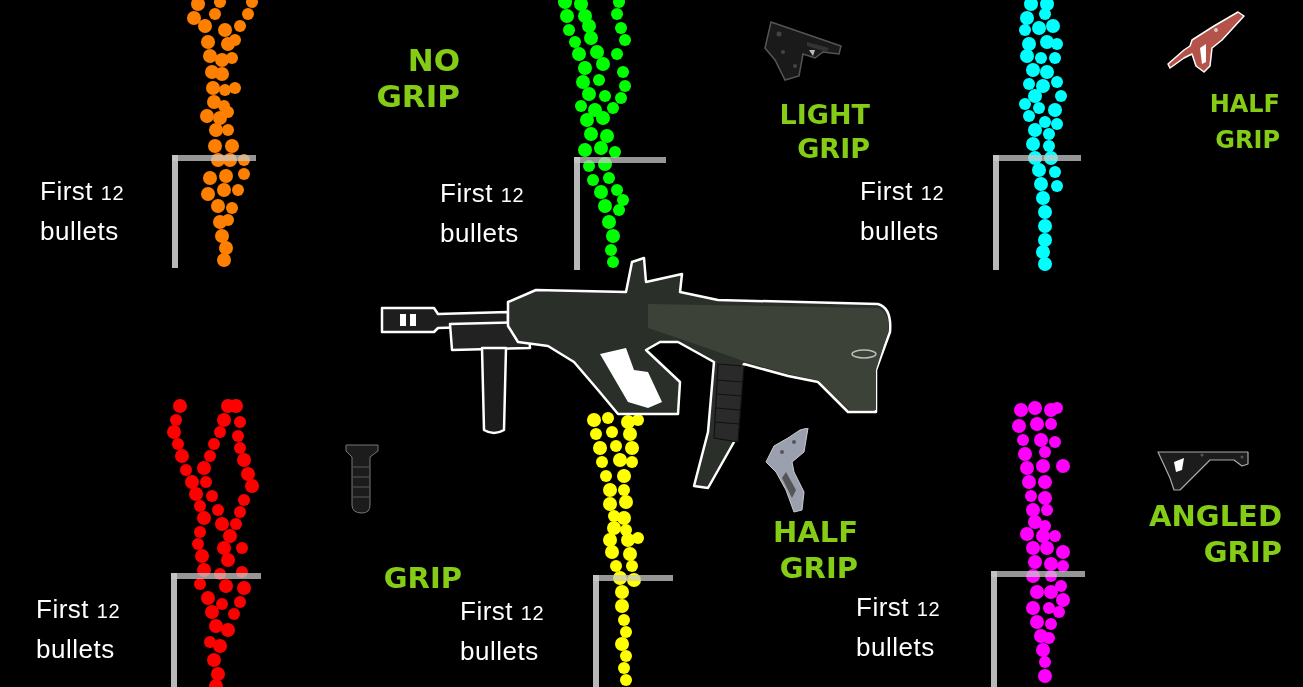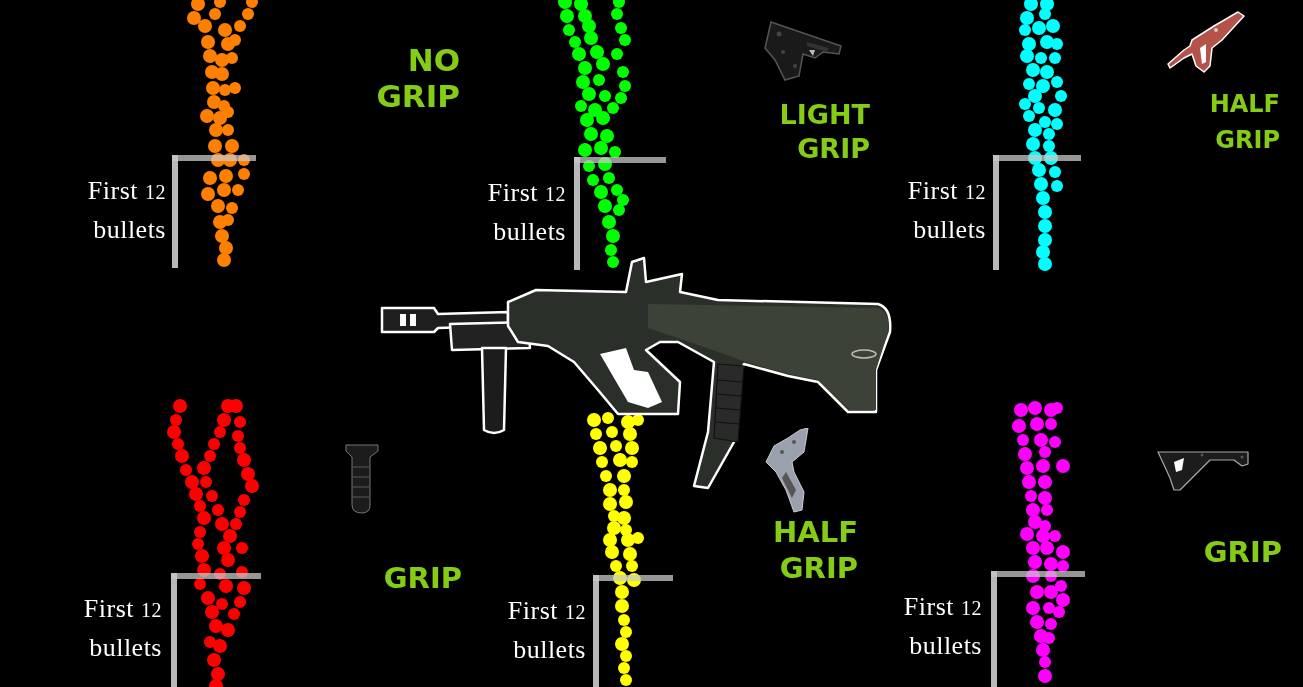--- a/index.html
+++ b/index.html
@@ -1,21 +1,21 @@
 <!DOCTYPE html>
 <html><head>
 <meta charset="utf-8">
 <style>
   html,body{margin:0;padding:0;background:#000;}
   body{width:1303px;height:687px;position:relative;overflow:hidden;font-family:"DejaVu Sans",sans-serif;}
   .panel{position:absolute;}
   .pattern{position:absolute;overflow:visible;}
   .bracket-v{position:absolute;width:6px;background:#b8b8b8;}
   .bracket-h{position:absolute;height:6px;background:rgba(200,200,200,0.75);}
-  .first-label{position:absolute;color:#fff;font-family:Liberation Serif, serif;font-size:26px;line-height:38px;text-align:right;letter-spacing:0.5px;}
+  .first-label{position:absolute;color:#fff;font-family:Liberation Sans, sans-serif;font-size:26px;line-height:38px;text-align:left;letter-spacing:0.5px;}
   .first-label .num{font-size:20px;}
   .grip-title{position:absolute;color:#84cc16;font-weight:bold;font-size:31px;line-height:36px;text-align:right;}
   .grip-icon{position:absolute;}
   .gun{position:absolute;left:378px;top:252px;}
 </style>
 </head>
 <body>
 
 <div class="panel">
   <svg class="pattern" style="left:180px;top:0" width="90" height="270" viewBox="0 0 90 270">
@@ -418,21 +418,21 @@
     <span>First</span> <span class="num">12</span><br>
     <span>bullets</span>
   </div>
   <svg class="grip-icon" style="left:1156px;top:450px" width="94" height="44" viewBox="0 0 94 44">
     <path d="M2 2 L92 2 L92 14 L86 16 L78 10 L54 10 L40 24 L24 40 L18 40 L14 28 Z" fill="#1c1c1c" stroke="#aaa" stroke-width="1.2" stroke-linejoin="round"></path>
     <path d="M18 12 L28 8 L26 20 L20 22 Z" fill="#fff"></path>
     <circle cx="46" cy="5" r="1.5" fill="#555"></circle>
       <circle cx="86" cy="7" r="1.5" fill="#555"></circle>
   </svg>
   <div class="grip-title" style="left:1120px;top:498px;width:162px;font-size:29px;line-height:36px">
-    <br>
+    <span>ANGLED</span><br>
     <span>GRIP</span>
   </div>
 </div>
 
 <svg class="gun" width="520" height="245" viewBox="0 0 520 245">
   <g stroke="#fff" stroke-width="2.5" stroke-linejoin="round">
 
     <path d="M4 56 L56 56 L60 62 L130 60 L130 74 L60 76 L56 80 L4 80 Z" fill="#1e1e1e"></path>
 
     <path d="M72 72 L150 70 L152 96 L74 98 Z" fill="#222"></path>

